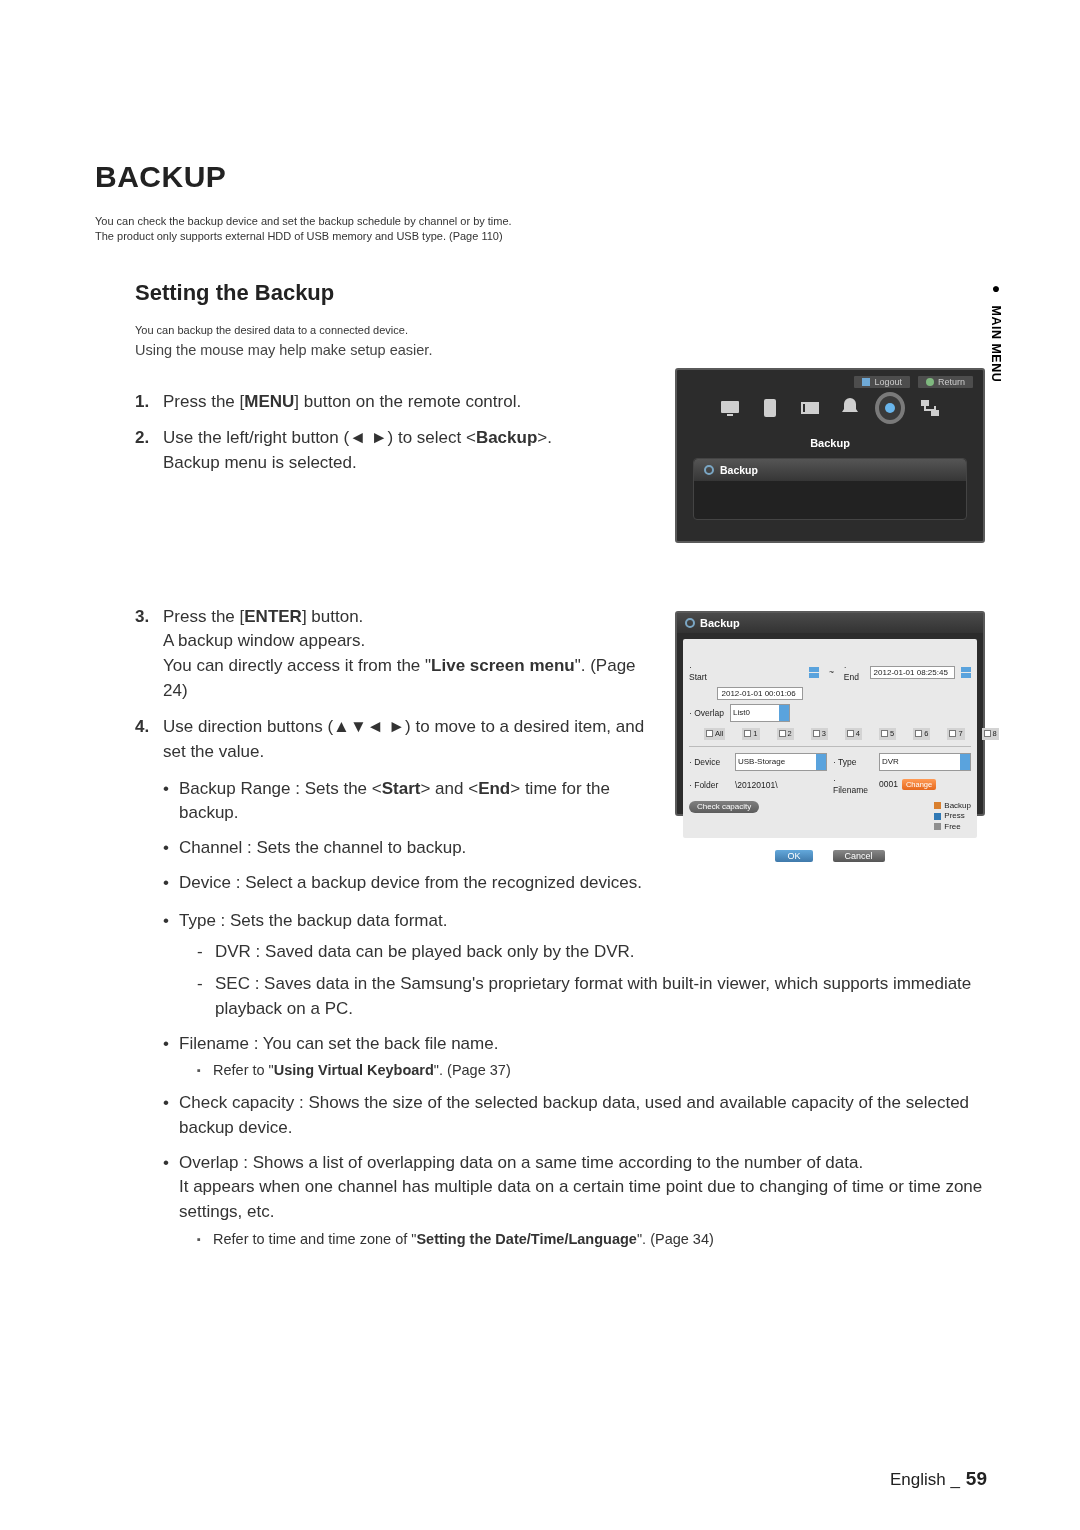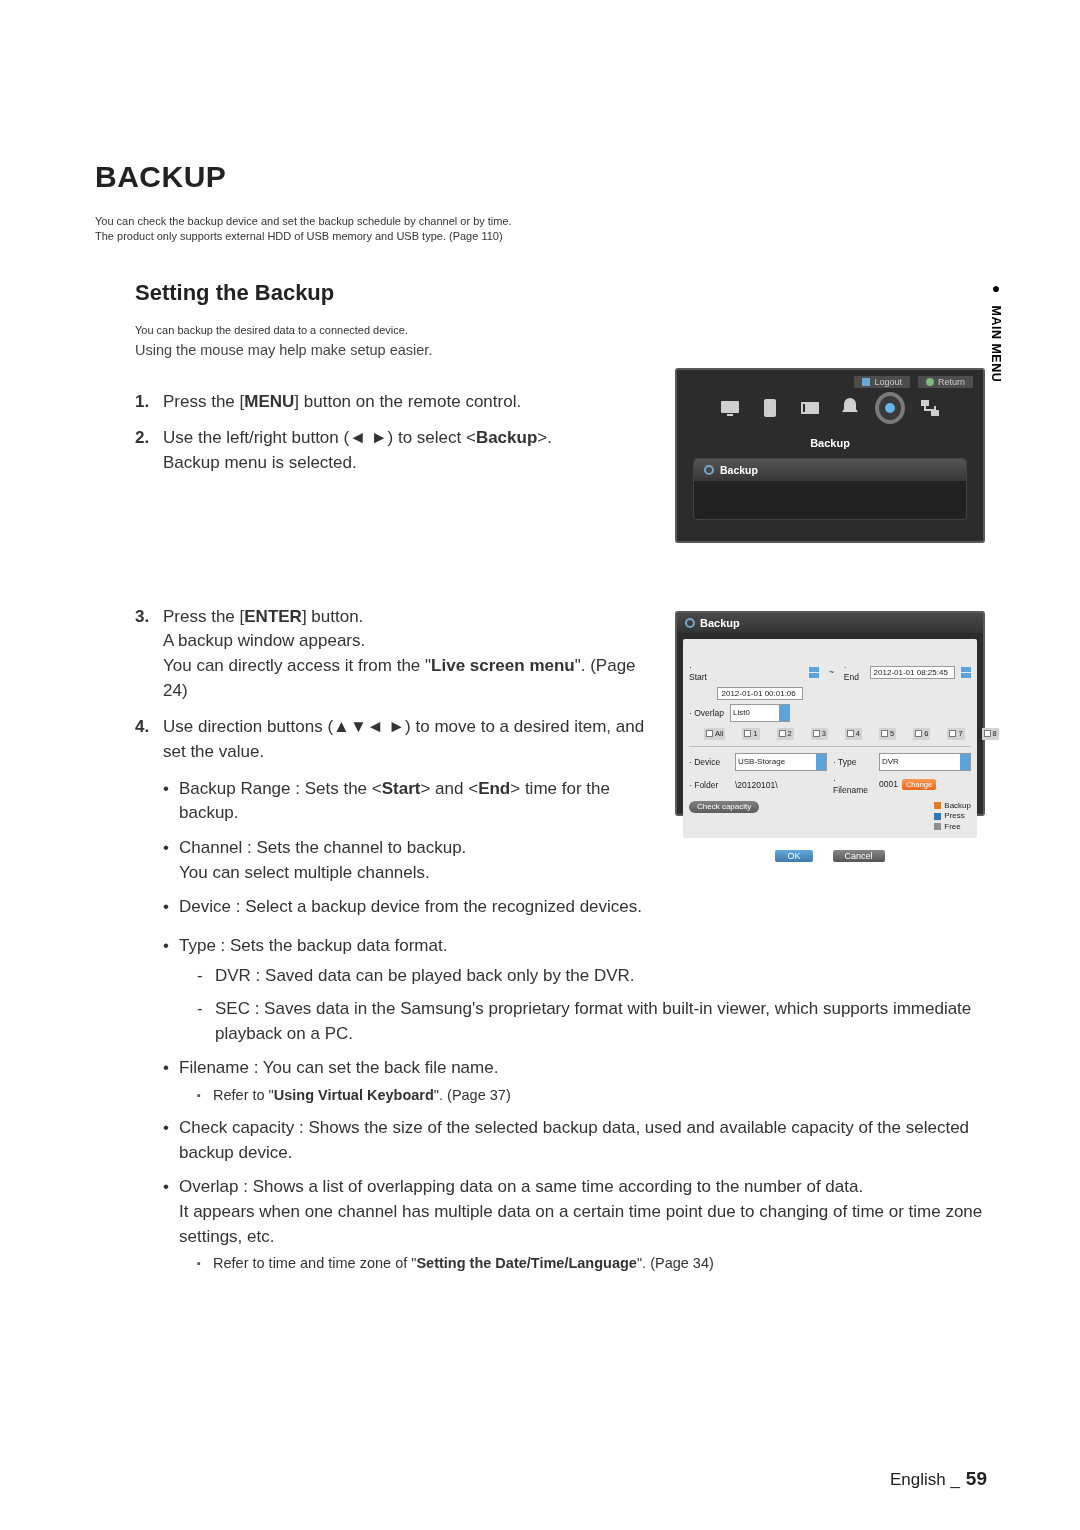--- a/index.html
+++ b/index.html
@@ -189,21 +189,20 @@
             <span class="num">4.</span>
             <span>Use direction buttons (▲▼◄ ►) to move to a desired item, and set the value.</span>
           </li>
         </ol>
         <ul class="bullets">
           <li>
             <span>Backup Range : Sets the &lt;</span><span class="bold">Start</span><span>&gt; and &lt;</span><span class="bold">End</span><span>&gt; time for the backup.</span>
           </li>
           <li>
             <span>Channel : Sets the channel to backup.</span>
-            <span class="subline">You can select multiple channels.</span>
           </li>
           <li><span>Device : Select a backup device from the recognized devices.</span></li>
         </ul>
       </div>
       <div class="right">
 
         <div class="scr scr2">
           <div class="titlebar">
               <span class="cd"></span>
               <span>Backup</span>

